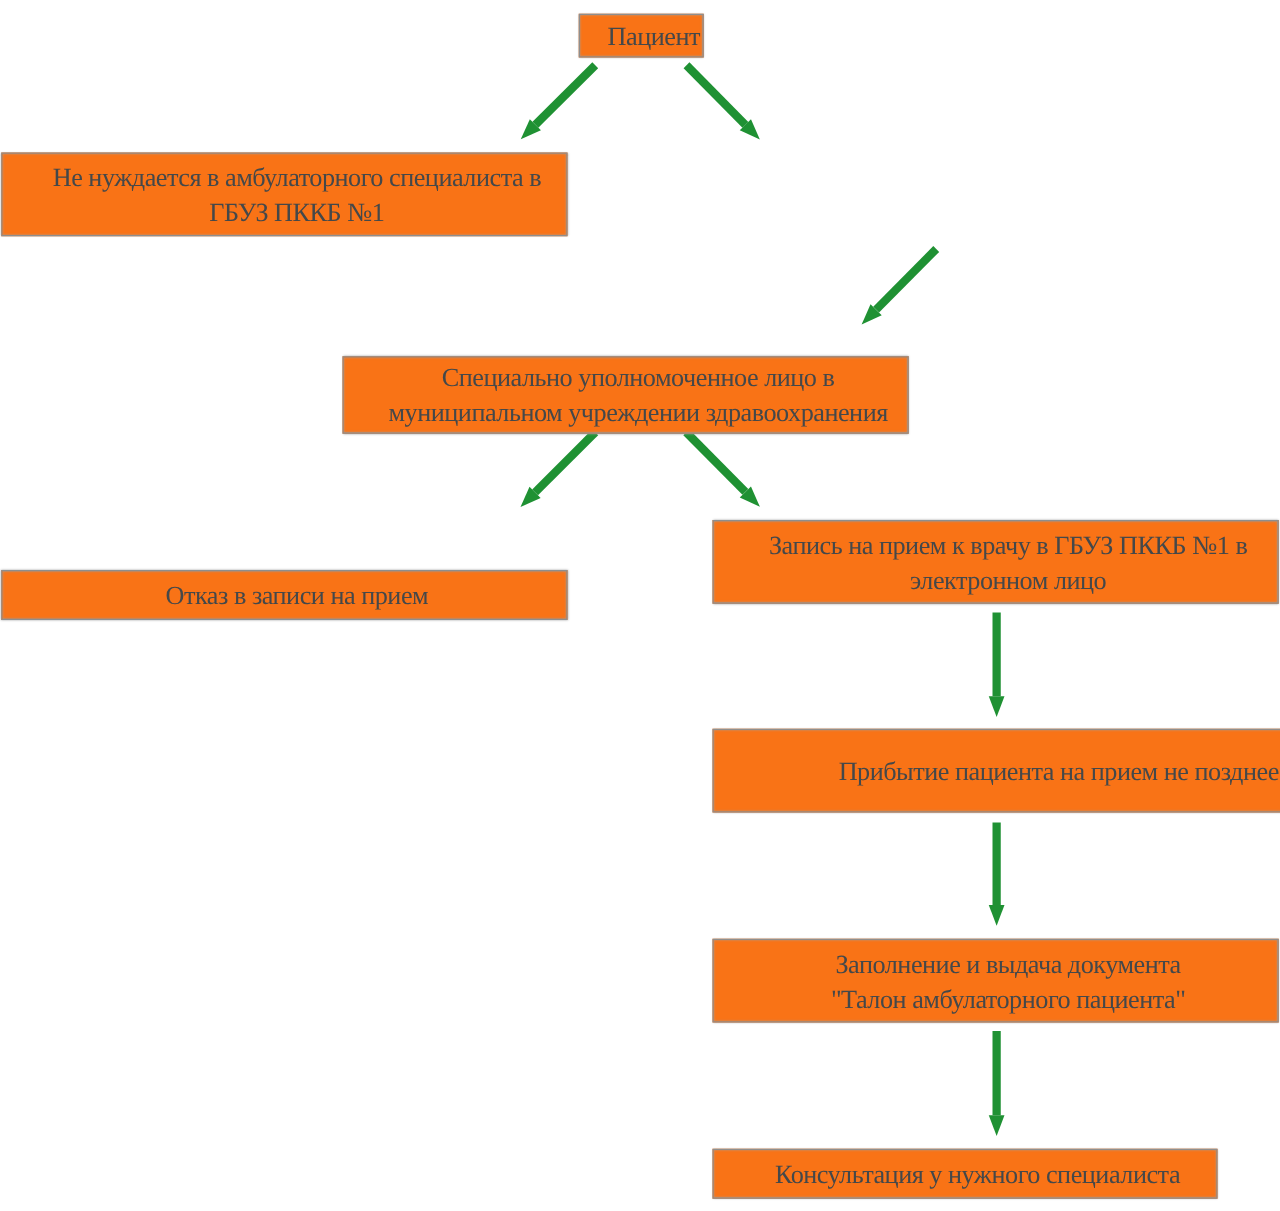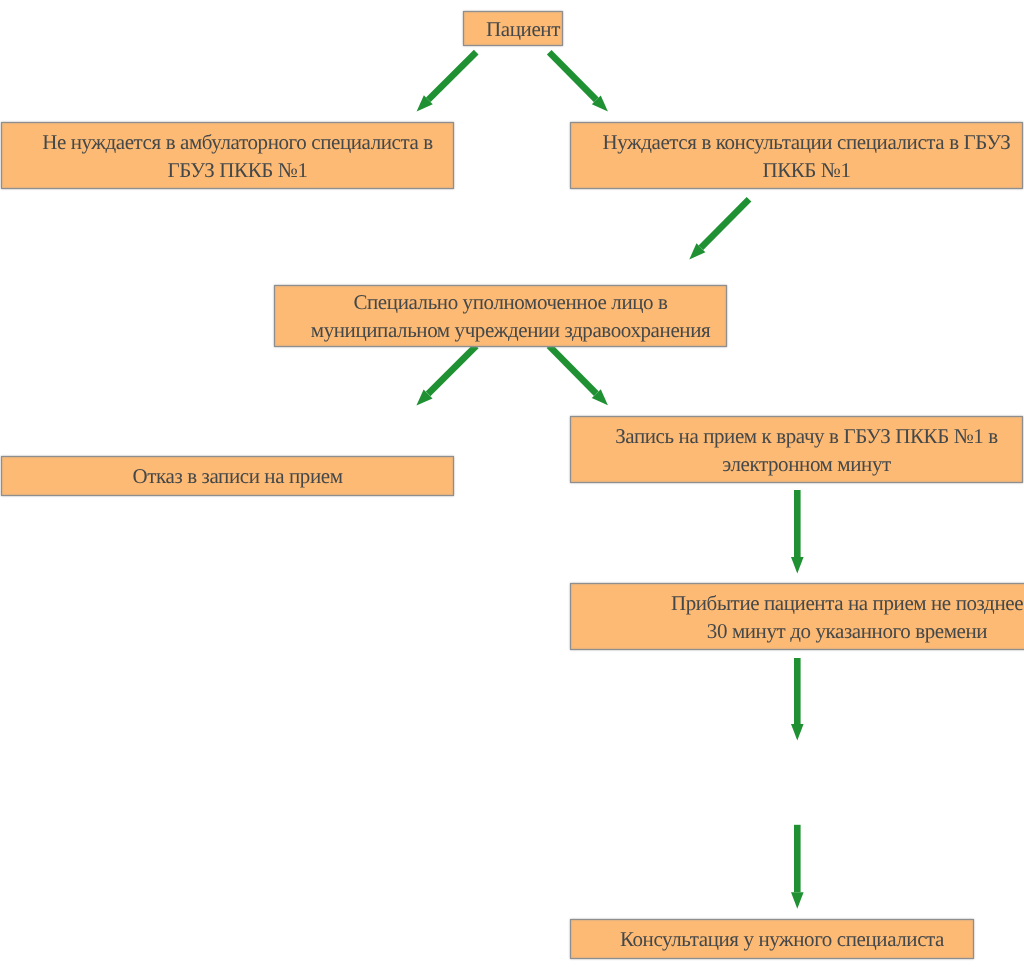--- a/index.html
+++ b/index.html
@@ -6,21 +6,21 @@
   html, body { margin:0; padding:0; background:#ffffff; }
   #page {
     position:relative; width:1024px; height:969px; background:#ffffff; overflow:hidden;
     font-family:"Liberation Serif", serif; text-rendering:geometricPrecision;
     -webkit-font-smoothing:antialiased;
   }
   .arrow-layer { position:absolute; left:0; top:0; width:1024px; height:969px; }
   .node-layer  { position:absolute; left:0; top:0; width:1024px; height:969px; }
   .node {
     position:absolute; box-sizing:border-box;
-    border:1px solid #8e8e8e; background:#fdba74;
+    border:1px solid #8e8e8e; background:#f97316;
     box-shadow:0 0 1.8px 0 #a0a0a0, inset 0 0 1.8px 0 #a0a0a0;
     display:flex; flex-direction:column; align-items:center; justify-content:center;
     text-align:center; color:#44484a;
     font-size:21px; line-height:28px; letter-spacing:-0.4px;padding-left:20px;
   }
   .node .ln { display:block; white-space:nowrap; transform:translateZ(0); }
 </style>
 </head>
 <body>
 
@@ -62,37 +62,36 @@
   </svg>
 
   <div class="node-layer">
     <div class="node" style="left: 463px; top: 11px; width: 100px; height: 35px; border-color: rgb(142, 142, 142); color: rgb(68, 72, 74);">
       <span class="ln">Пациент</span>
     </div>
     <div class="node" style="left: 1px; top: 122px; width: 453px; height: 67px; border-color: rgb(142, 142, 142); color: rgb(68, 72, 74);">
       <span class="ln">Не нуждается в амбулаторного специалиста в</span>
       <span class="ln">ГБУЗ ПККБ №1</span>
     </div>
-    <div class="node" style="left: 570px; top: 122px; width: 453px; height: 67px; border-color: rgb(142, 142, 142); color: rgb(68, 72, 74);">
-      <span class="ln">Нуждается в консультации специалиста в ГБУЗ</span>
-      <span class="ln">ПККБ №1</span>
-    </div>
     <div class="node" style="left: 274px; top: 285px; width: 453px; height: 62px; border-color: rgb(142, 142, 142); color: rgb(68, 72, 74);">
       <span class="ln">Специально уполномоченное лицо в</span>
       <span class="ln">муниципальном учреждении здравоохранения</span>
     </div>
     <div class="node" style="left: 1px; top: 416px; width: 453px; height: 40px; border-color: rgb(142, 142, 142); color: rgb(68, 72, 74); margin-top: 40px;">
       <span class="ln">Отказ в записи на прием</span>
     </div>
     <div class="node" style="left: 570px; top: 416px; width: 453px; height: 67px; border-color: rgb(142, 142, 142); color: rgb(68, 72, 74);">
       <span class="ln">Запись на прием к врачу в ГБУЗ ПККБ №1 в</span>
-      <span class="ln">электронном минут</span>
+      <span class="ln">электронном лицо</span>
     </div>
     <div class="node" style="left: 570px; top: 583px; width: 534px; height: 67px; border-color: rgb(142, 142, 142); color: rgb(68, 72, 74);">
       <span class="ln">Прибытие пациента на прием не позднее</span>
-      <span class="ln">30 минут до указанного времени</span>
+    </div>
+    <div class="node" style="left: 570px; top: 751px; width: 453px; height: 67px; border-color: rgb(142, 142, 142); color: rgb(68, 72, 74);">
+      <span class="ln">Заполнение и выдача документа</span>
+      <span class="ln">"Талон амбулаторного пациента"</span>
     </div>
     <div class="node" style="left: 570px; top: 919px; width: 404px; height: 40px; border-color: rgb(142, 142, 142); color: rgb(68, 72, 74);">
       <span class="ln">Консультация у нужного специалиста</span>
     </div>
   </div>
 
 </div>
 
 </body></html>

